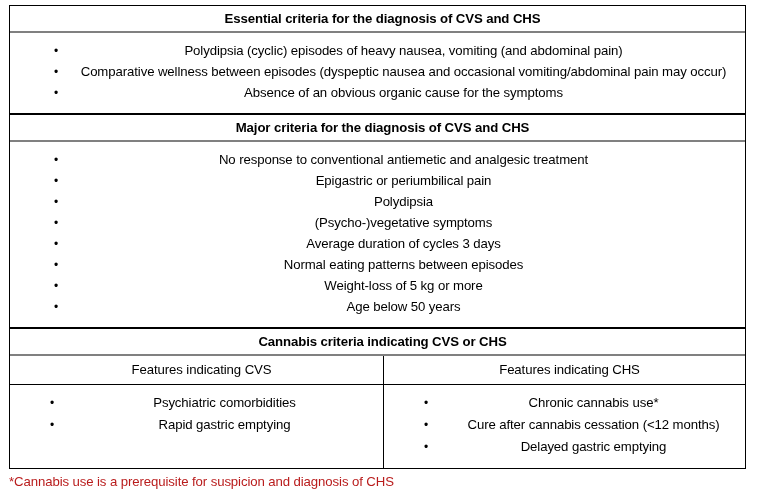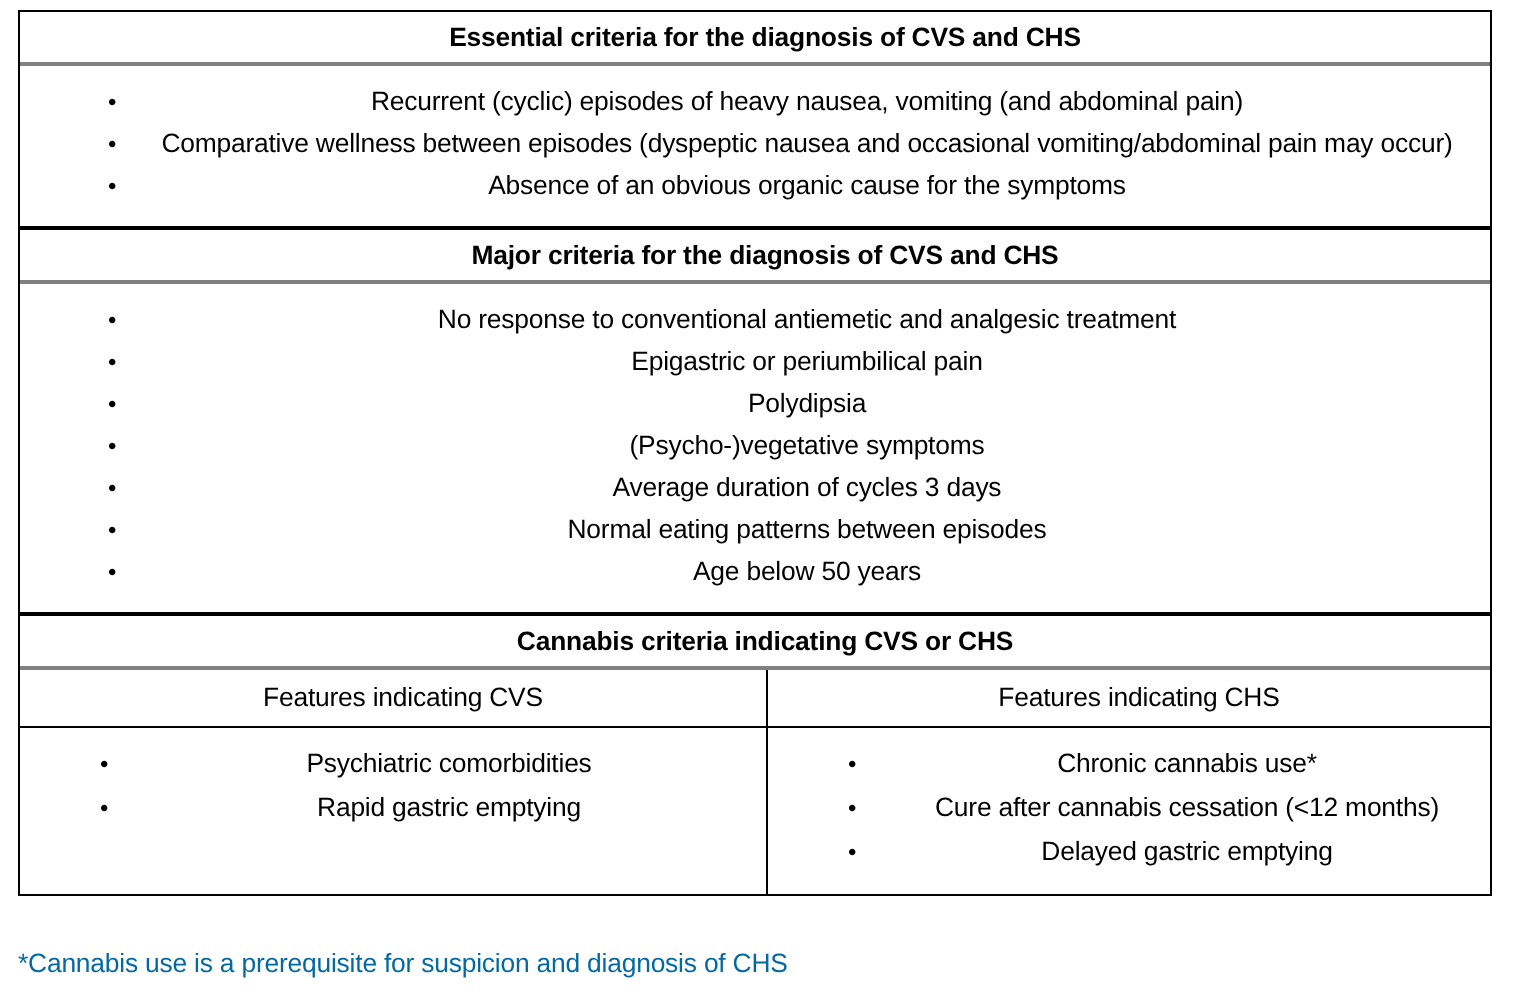--- a/index.html
+++ b/index.html
@@ -143,52 +143,53 @@
   }
 
   .footnote {
     position: absolute;
     left: 9px;
     top: 473px;
     width: 737px;
     font-size: 13.2px;
     line-height: 17px;
     letter-spacing: -0.1px;
-    color: #0369a1;
+    color: #b91c1c;
   }
 </style>
 </head>
 <body>
 
 <div class="page">
 
   <div class="criteria-table">
 
     <div class="section-header">Essential criteria for the diagnosis of CVS and CHS</div>
     <div class="rule-gray"></div>
     <div class="section-body">
       <ul class="bullets">
-        <li>Recurrent (cyclic) episodes of heavy nausea, vomiting (and abdominal pain)</li>
+        <li>Polydipsia (cyclic) episodes of heavy nausea, vomiting (and abdominal pain)</li>
         <li>Comparative wellness between episodes (dyspeptic nausea and occasional vomiting/abdominal pain may occur)</li>
         <li>Absence of an obvious organic cause for the symptoms</li>
       </ul>
     </div>
 
     <div class="rule-black"></div>
 
     <div class="section-header">Major criteria for the diagnosis of CVS and CHS</div>
     <div class="rule-gray"></div>
     <div class="section-body">
       <ul class="bullets">
         <li>No response to conventional antiemetic and analgesic treatment</li>
         <li>Epigastric or periumbilical pain</li>
         <li>Polydipsia</li>
         <li>(Psycho-)vegetative symptoms</li>
         <li>Average duration of cycles 3 days</li>
         <li>Normal eating patterns between episodes</li>
+        <li>Weight-loss of 5 kg or more</li>
         <li>Age below 50 years</li>
       </ul>
     </div>
 
     <div class="rule-black"></div>
 
     <div class="section-header">Cannabis criteria indicating CVS or CHS</div>
     <div class="rule-gray"></div>
 
     <div class="split">

